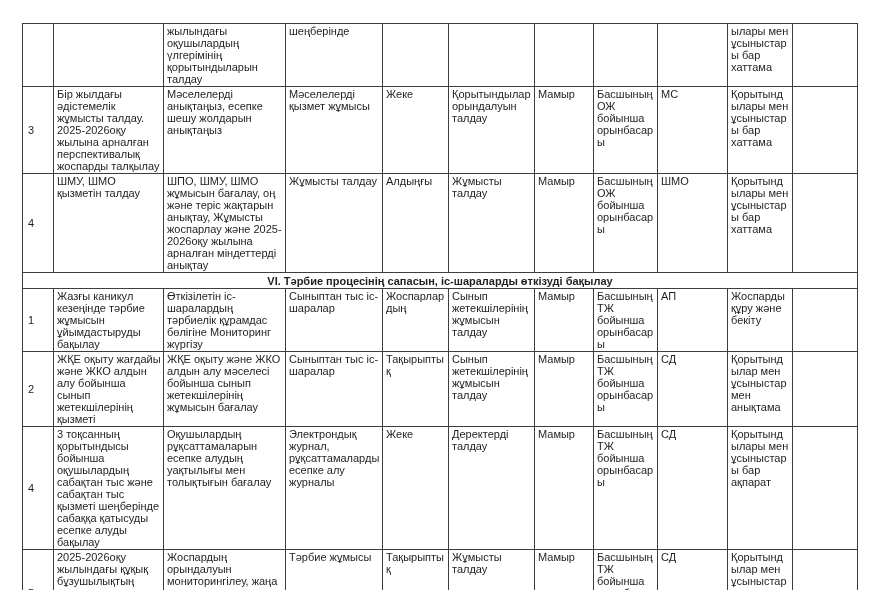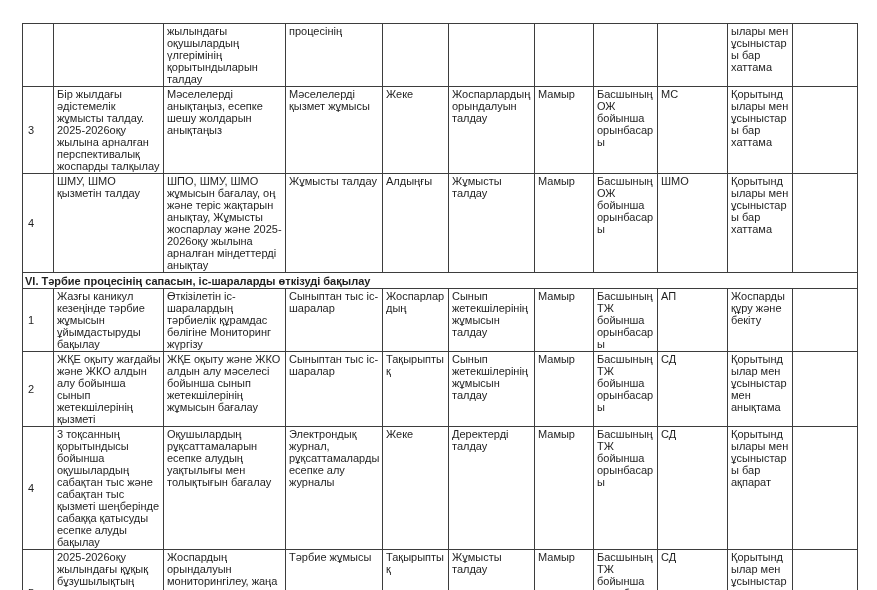--- a/index.html
+++ b/index.html
@@ -32,21 +32,21 @@
     padding: 1px 2px 1px 3px;
     overflow-wrap: break-word;
     word-wrap: break-word;
   }
   table.doc-table td.num {
     vertical-align: middle;
     padding-left: 5px;
   }
   table.doc-table td.section {
     font-weight: bold;
-    text-align: left;
+    text-align: center;
     vertical-align: middle;
     padding: 1px 2px;
   }
   tr.h47  { height: 47px; }
   tr.h72  { height: 72px; }
   tr.h93  { height: 93px; }
   tr.h16  { height: 16px; }
   tr.h56  { height: 56px; }
   tr.h59  { height: 59px; }
   tr.h112 { height: 112px; }
@@ -69,37 +69,37 @@
         <col style="width:70px">
       <col style="width:65px">
         <col style="width:65px">
     </colgroup>
 
     <tbody>
         <tr class="h47">
       <td class="num"></td>
       <td></td>
       <td>жылындағы оқушылардың үлгерімінің қорытындыларын талдау</td>
-      <td>процесінің</td>
+      <td>шеңберінде</td>
       <td></td>
       <td></td>
       <td></td>
       <td></td>
       <td></td>
       <td>ылары мен ұсыныстары бар хаттама</td>
       <td></td>
     </tr>
 
     <tr class="h72">
       <td class="num">3</td>
       <td>Бір жылдағы әдістемелік жұмысты талдау. 2025-2026оқу жылына арналған перспективалық жоспарды талқылау</td>
       <td>Мәселелерді анықтаңыз, есепке шешу жолдарын анықтаңыз</td>
       <td>Мәселелерді қызмет жұмысы</td>
       <td>Жеке</td>
-      <td>Жоспарлардың орындалуын талдау</td>
+      <td>Қорытындылар орындалуын талдау</td>
       <td>Мамыр</td>
       <td>Басшының ОЖ бойынша орынбасары</td>
       <td>МС</td>
       <td>Қорытындылары мен ұсыныстары бар хаттама</td>
       <td></td>
     </tr>
 
     <tr class="h93">
       <td class="num">4</td>
       <td>ШМУ, ШМО қызметін талдау</td>

